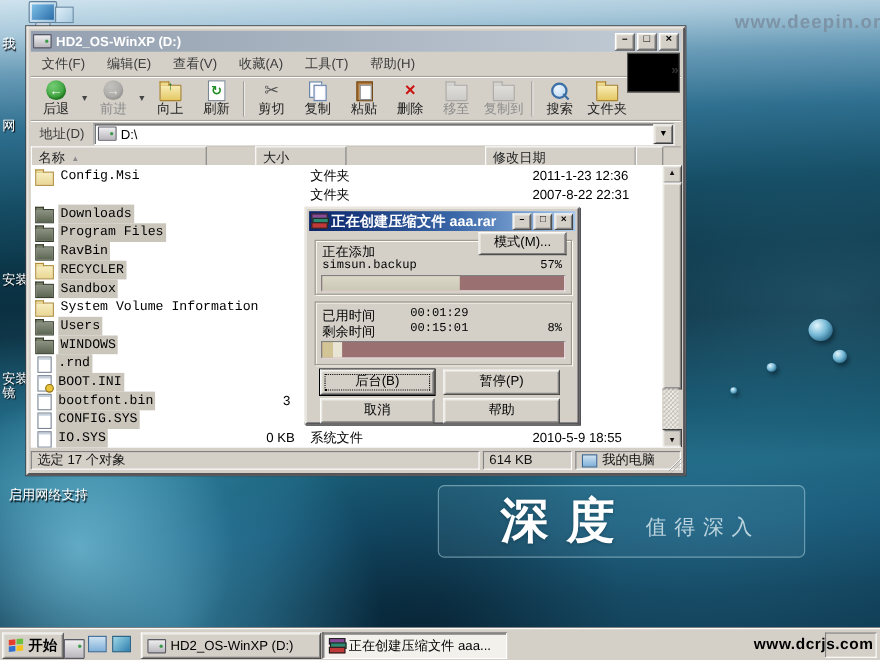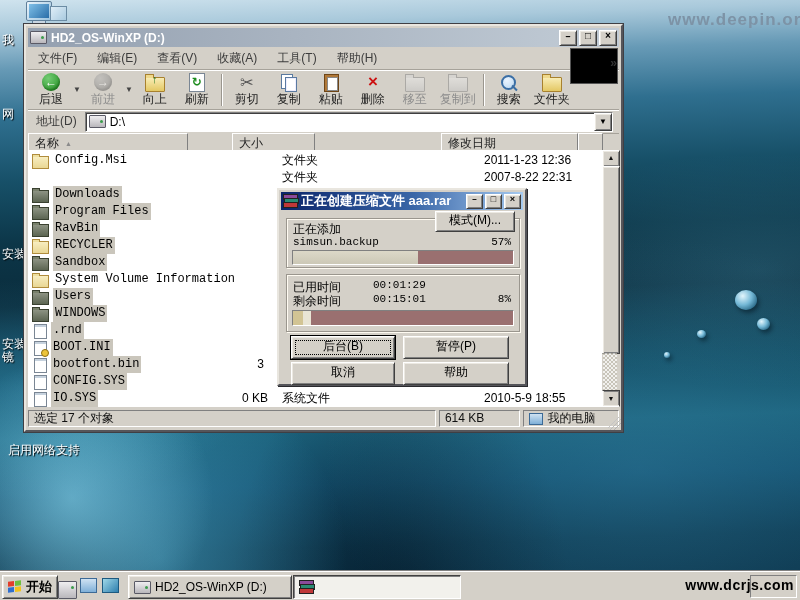--- a/index.html
+++ b/index.html
@@ -141,20 +141,24 @@
 
 <div id="desktop">
   <div class="bg-overlay"></div>
   <div class="drop" style="left:735px;top:290px;width:22px;height:20px;"></div>
   <div class="drop" style="left:757px;top:318px;width:13px;height:12px;"></div>
   <div class="drop" style="left:697px;top:330px;width:9px;height:8px;"></div>
   <div class="drop" style="left:664px;top:352px;width:6px;height:6px;"></div>
 
   <div class="site-url">www.deepin.org</div>
 
+  <div class="brand-box">
+    <div class="brand-title">深度</div>
+    <div class="brand-sub">值得深入</div>
+  </div>
 
   <div class="mycomp">
     <span class="scr">
         <i></i>
       </span>
     <span class="base"></span>
     <span class="pad"></span>
   </div>
   <span class="dt-label" style="left:2px;top:32px;width:20px;">我</span>
   <span class="dt-label" style="left:2px;top:106px;width:20px;">网</span>
@@ -446,17 +450,18 @@
     <div class="task btn" style="left:128px;width:152px;">
       <span class="drive-ic"></span>
       <span>HD2_OS-WinXP (D:)</span>
     </div>
     <div class="task btn pressed" style="left:293px;width:156px;">
       <span class="rar-ic">
           <i class="b1"></i>
           <i class="b2"></i>
           <i class="b3"></i>
         </span>
+      <span>正在创建压缩文件 aaa...</span>
     </div>
     <div class="tray"></div>
     <span class="tb-right">www.dcrjs.com</span>
   </div>
 </div>
 
 </body></html>

